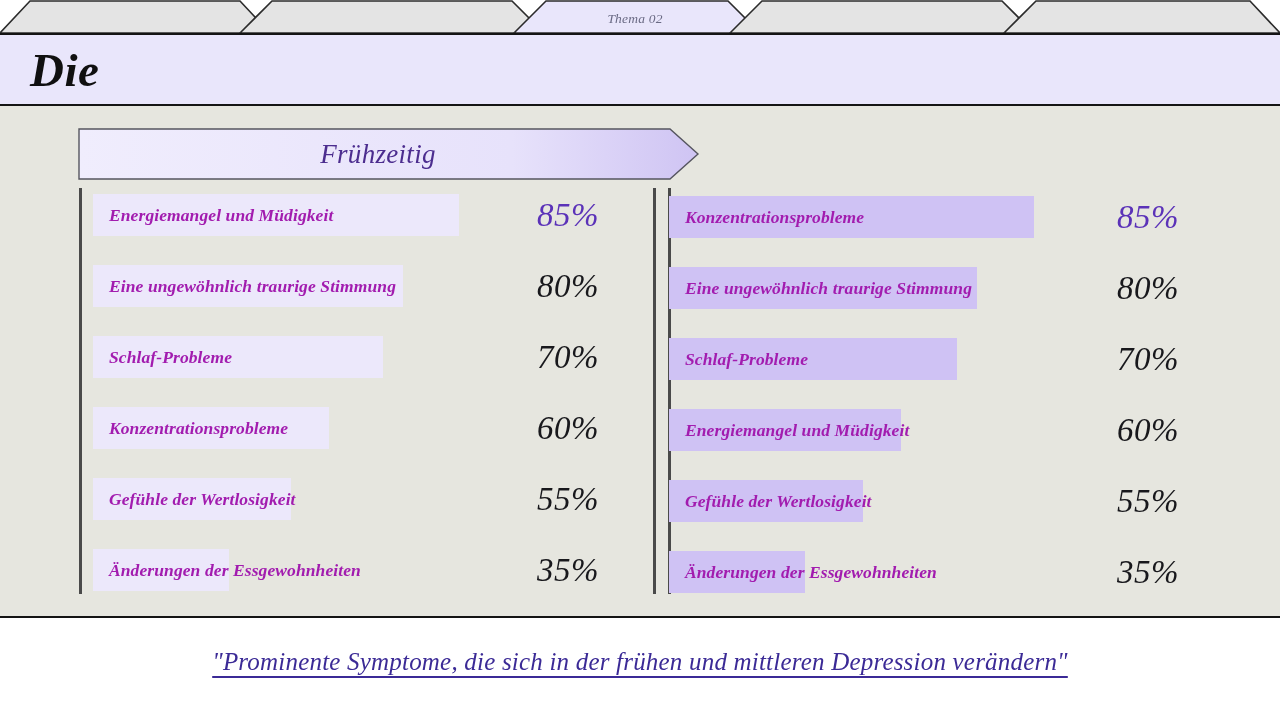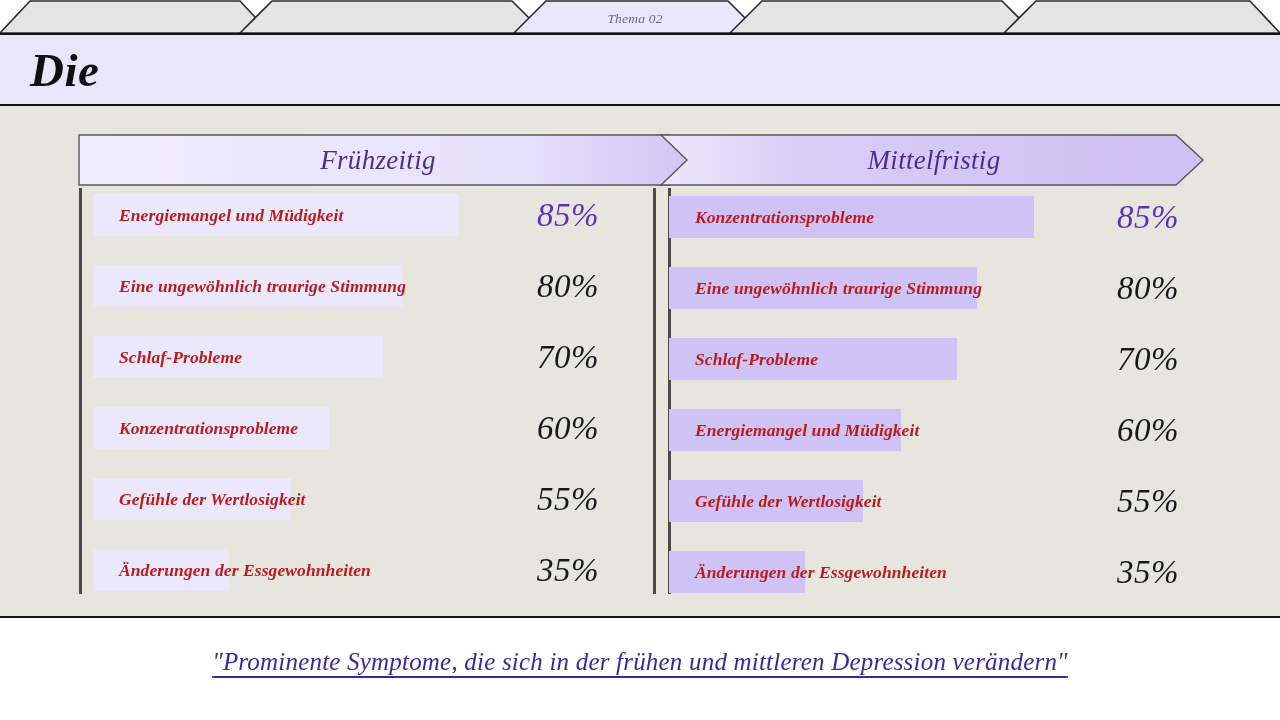--- a/index.html
+++ b/index.html
@@ -74,21 +74,21 @@
     position: absolute;
     left: 0; top: 106px;
     width: 1280px; height: 512px;
     background: #e6e6df;
     border-bottom: 2px solid #141414;
   }
 
   
   #colheads {
     position: absolute;
-    left: 0; top: 28px;
+    left: 0; top: 22px;
     width: 1280px; height: 56px; text-align: right;
   }
   .chev-wrap { position: absolute; top: 0; }
   .chev-wrap svg { display: block; }
   .chev-label {
     position: absolute;
     top: 0; left: 0;
     width: 100%; height: 52px;
     display: flex; align-items: center; justify-content: center;
     font-family: "Liberation Serif", serif;
@@ -115,30 +115,30 @@
   .bar {
     position: absolute;
     left: 0;
     top: 8px;
     height: 42px;
   }
   .bar-left  { background: #ece8fb; }
   .bar-right { background: #cfc2f4; }
   .row-label {
     position: absolute;
-    left: 26px;
+    left: 16px;
     top: 0;
     height: 58px;
     display: flex;
     align-items: center;
     font-family: "Liberation Serif", serif;
     font-style: italic;
     font-weight: 700;
     font-size: 17.5px;
-    color: #b91c1c;
+    color: #a21caf;
     white-space: nowrap;
     letter-spacing: .1px;
   }
   .row-pct {
     position: absolute;
     top: 0;
     height: 58px;
     display: flex;
     align-items: center;
     justify-content: flex-start;
@@ -203,33 +203,20 @@
               <stop offset="0%" stop-color="#f0edfd"></stop>
               <stop offset="70%" stop-color="#e7e2fb"></stop>
               <stop offset="100%" stop-color="#cfc4f3"></stop>
             </linearGradient>
           </defs>
           <polygon points="1,1 592,1 620,26 592,51 1,51" fill="url(#gradL)" stroke="#55555f" stroke-width="1.4"></polygon>
         </svg>
         <div class="chev-label" style="width:600px;">Frühzeitig</div>
       </div>
 
-      <div class="chev-wrap" style="left:660px;">
-        <svg width="545" height="52" viewBox="0 0 545 52">
-          <defs>
-            <linearGradient id="gradR" x1="0" y1="0" x2="1" y2="0">
-              <stop offset="0%" stop-color="#ece8fb"></stop>
-              <stop offset="25%" stop-color="#d8cef6"></stop>
-              <stop offset="100%" stop-color="#cdc0f3"></stop>
-            </linearGradient>
-          </defs>
-          <polygon points="1,1 516,1 543,26 516,51 1,51 27,26" fill="url(#gradR)" stroke="#55555f" stroke-width="1.4"></polygon>
-        </svg>
-        <div class="chev-label" style="width:520px;left:14px;">Mittelfristig</div>
-      </div>
     </div>
 
     <div class="vdiv" style="left:79px;  top:82px; height:406px;"></div>
     <div class="vdiv" style="left:653px; top:82px; height:406px;"></div>
     <div class="vdiv" style="left:668px; top:82px; height:406px;"></div>
 
     <div class="col" style="left:93px; width:560px;">
 
       <div class="row">
         <div class="bar bar-left" style="width:366px;"></div>

